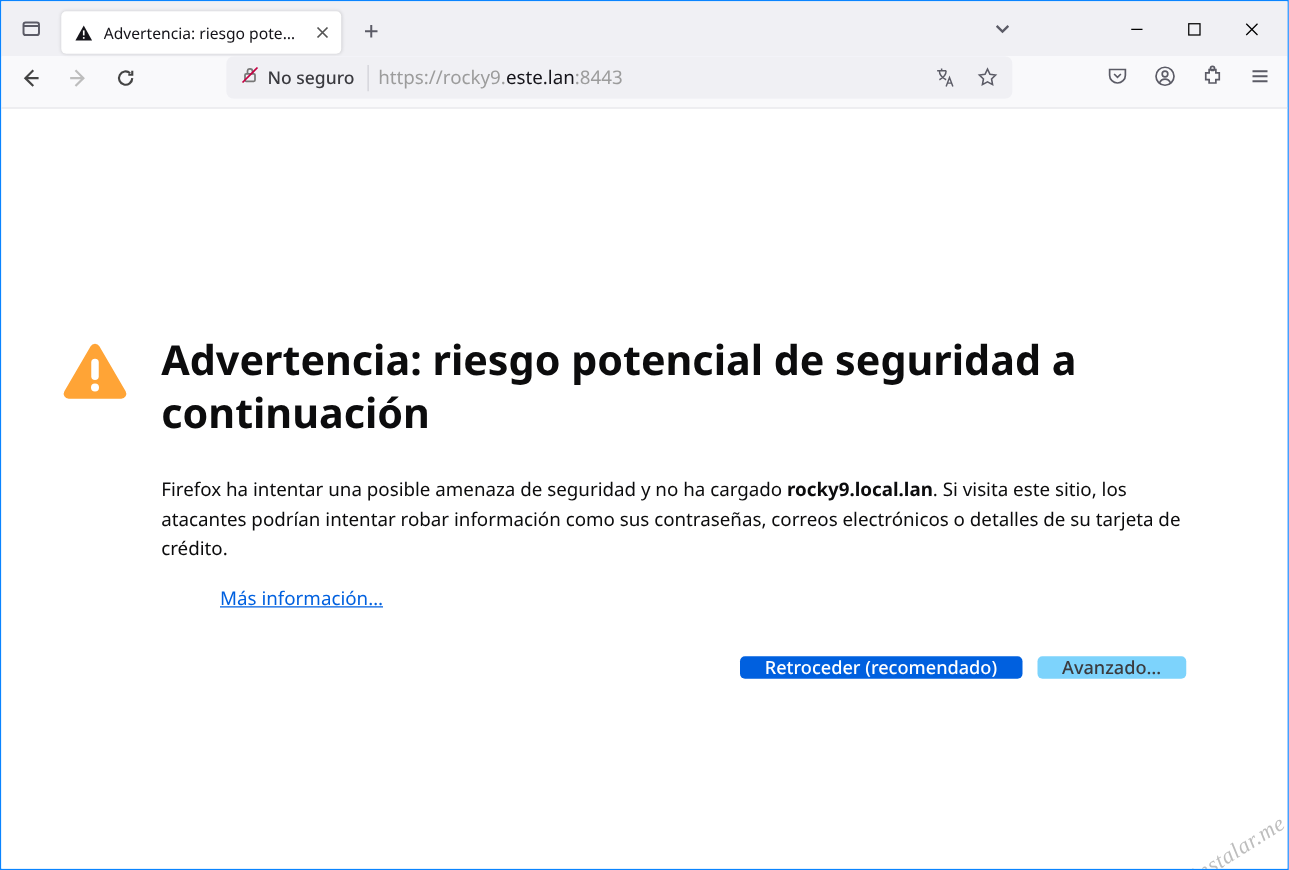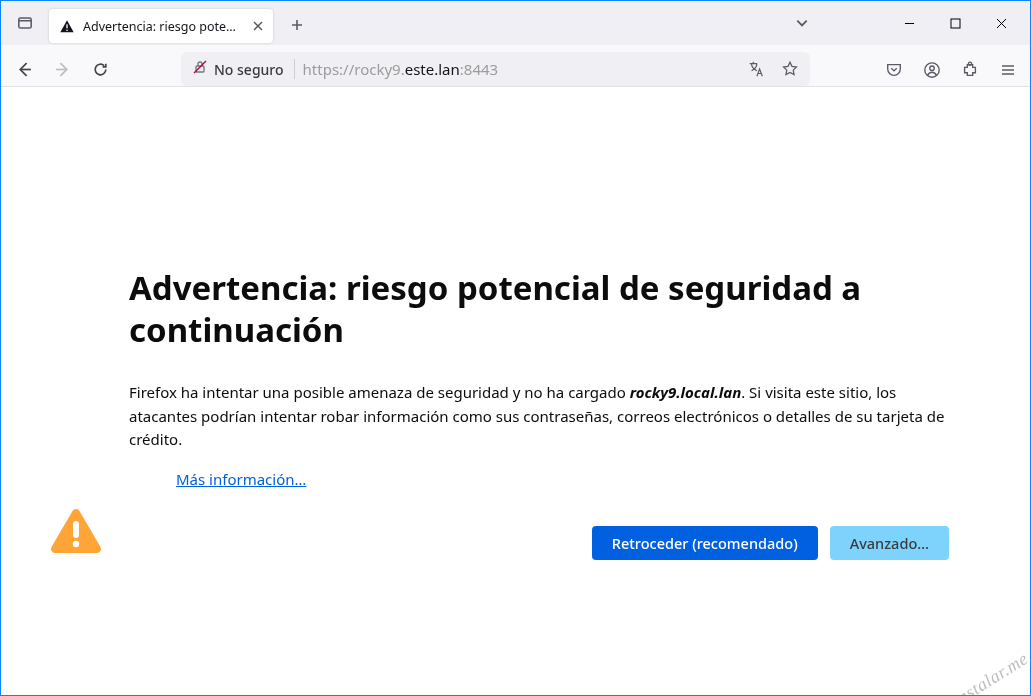--- a/index.html
+++ b/index.html
@@ -47,21 +47,21 @@
     .title-spacer{flex:1;}
     .win-dropdown{width:28px;height:28px;display:flex;align-items:center;justify-content:center;color:#444;margin-right:60px;}
     .win-controls { display:flex; gap:0;}
     .win-btn { width:46px;height:32px;display:flex;align-items:center;justify-content:center;color:#000;}
     .win-btn svg{width:11px;height:11px;}
 
     
     .toolbar {
       height: 42px;
       background:#f9f9fb;
-      display:flex; align-items:flex-end; padding:0 6px; gap:4px;
+      display:flex; align-items:flex-start; padding:0 6px; gap:4px;
       border-bottom:1px solid #e2e2e6;
     }
     .nav-btn {
       width:34px;height:34px;display:flex;align-items:center;justify-content:center;
       border-radius:4px;color:#444;
     }
     .nav-btn.disabled{color:#bdbdbd;}
     .toolbar-spacer-sm{width:56px;}
     .urlbar {
       flex:1; height:34px; background:#f0f0f4; border-radius:6px;
@@ -83,41 +83,41 @@
     .toolbar-right{display:flex;align-items:center;gap:6px;padding-left:64px;}
     .toolbar-right .icon-btn{width:32px;height:32px;display:flex;align-items:center;justify-content:center;color:#5b5b66;}
 
     
     .page {
       position:absolute; left:0; right:0; top:86px; bottom:0;
       background:#fff;
       padding:180px 48px 0 48px;
     }
     .warning-block{
-      display:flex; align-items:flex-end; gap:26px;
+      display:flex; align-items:flex-start; gap:26px;
       max-width:900px;
     }
     .warn-icon{flex:0 0 54px; margin-top:6px;}
     .content{flex:1;}
     .content h1{
       font-size:33px; font-weight:700; color:#0c0c0d; line-height:1.28;
     }
     .content .desc{
       margin-top:30px; font-size:15px; color:#0c0c0d; line-height:1.55;
     }
-    .content .desc b{font-weight:700;font-style:italic;}
+    .content .desc b{font-weight:700;}
     .more-link{
       display:inline-block; margin-top:18px; font-size:15px; color:#0060df;
       text-decoration:underline; cursor:pointer;margin-left:47px;
     }
     .buttons{
       margin-top:36px; display:flex; justify-content:flex-end; gap:12px;
     }
     .btn{
-      height:34px; padding:0 20px; font-size:14.5px; border-radius:4px; border:none;
+      height:18px; padding:0 20px; font-size:14.5px; border-radius:4px; border:none;
       display:flex;align-items:center;justify-content:center;cursor:pointer;
       font-family:inherit;
     }
     .btn-primary{background:#0060df;color:#fff;font-weight:500;}
     .btn-secondary{background:#7dd3fc;color:#3b3b3e;font-weight:500;}
 
     
     .watermark{
       position:absolute; right:-6px; bottom:-6px;
       font-size:18px; color:#888;

